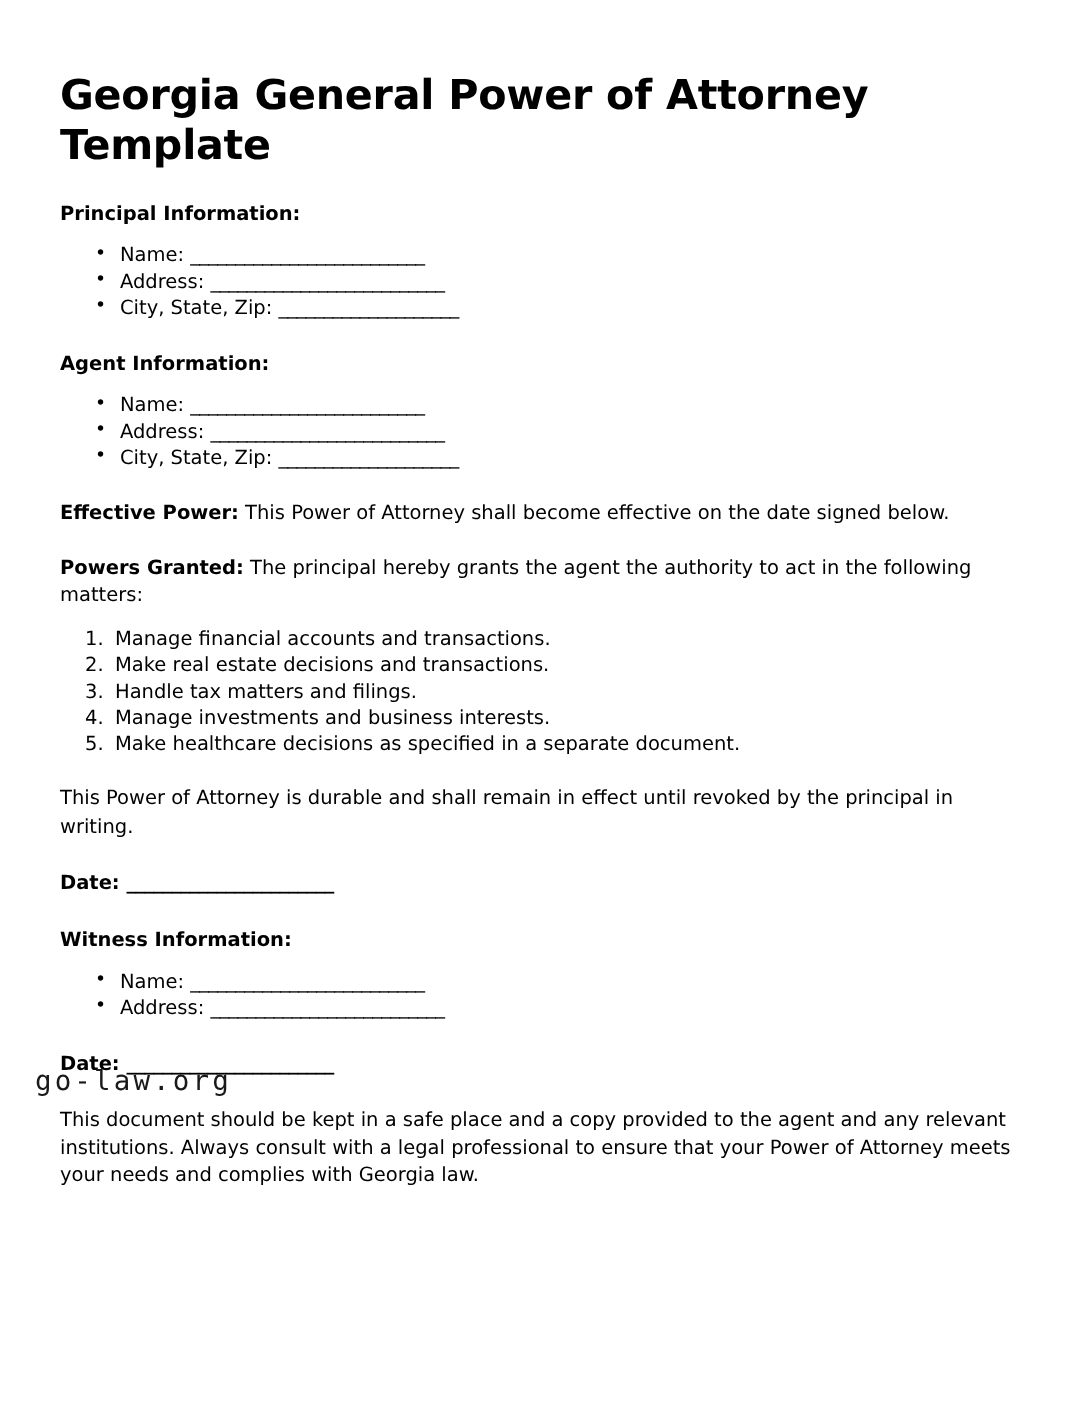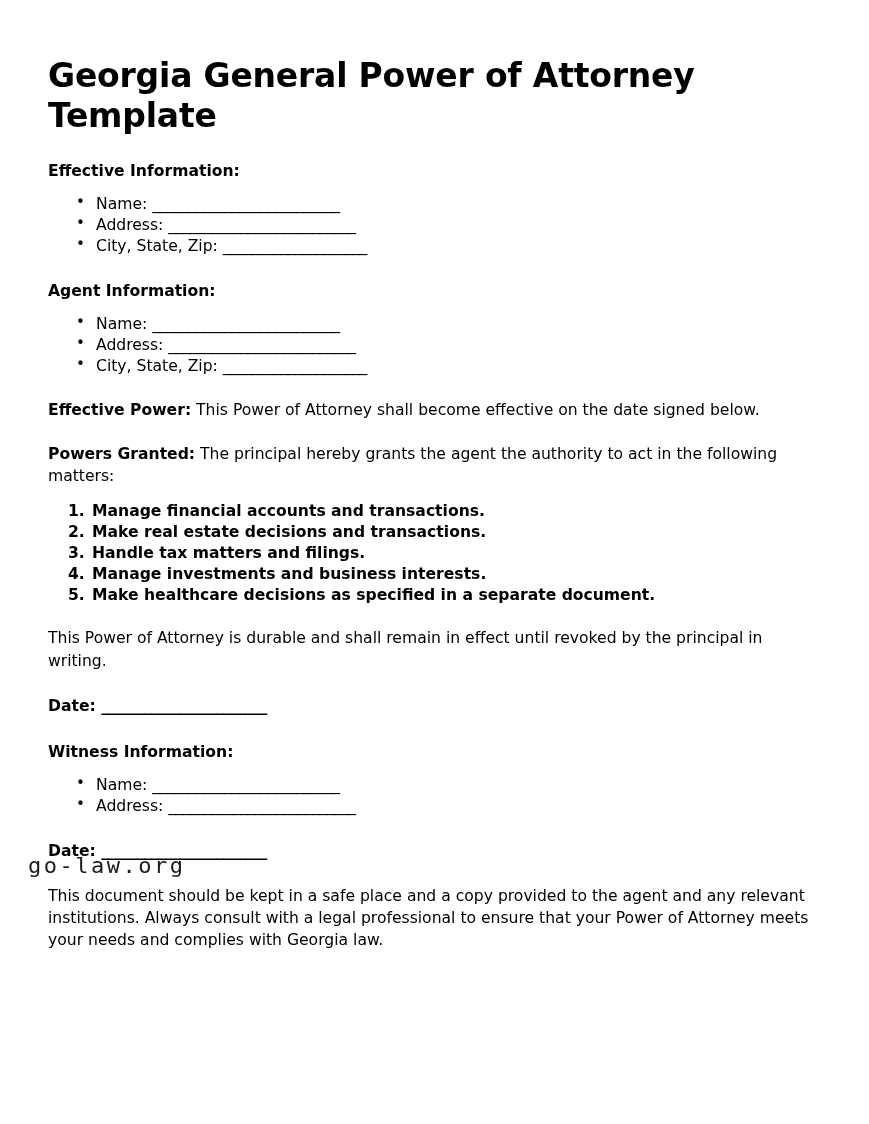--- a/index.html
+++ b/index.html
@@ -71,21 +71,20 @@
     left: 0;
     top: -1px;
     font-size: 15px;
   }
 
   ol.powers-list {
     list-style: none;
     counter-reset: poweritem;
     margin: 14px 0 0 0;
     padding: 0 0 0 20px;
-    font-weight: bold;
   }
   ol.powers-list li {
     counter-increment: poweritem;
     font-size: 15.6px;
     line-height: 1.34;
     position: relative;
     padding-left: 24px;
   }
   ol.powers-list li::before {
     content: counter(poweritem) ".";
@@ -122,21 +121,21 @@
   }
 </style>
 </head>
 <body>
 
 <div class="page">
 
   <h1 class="doc-title">Georgia General Power of Attorney Template</h1>
 
 
-  <h2 class="section-heading">Effective Information:</h2>
+  <h2 class="section-heading">Principal Information:</h2>
 
   <ul class="field-list">
     <li><span>Name:</span> <span class="blank">__________________________</span></li>
     <li><span>Address:</span> <span class="blank">__________________________</span></li>
     <li><span>City, State, Zip:</span> <span class="blank">____________________</span></li>
   </ul>
 
   <h2 class="section-heading">Agent Information:</h2>
 
   <ul class="field-list">

